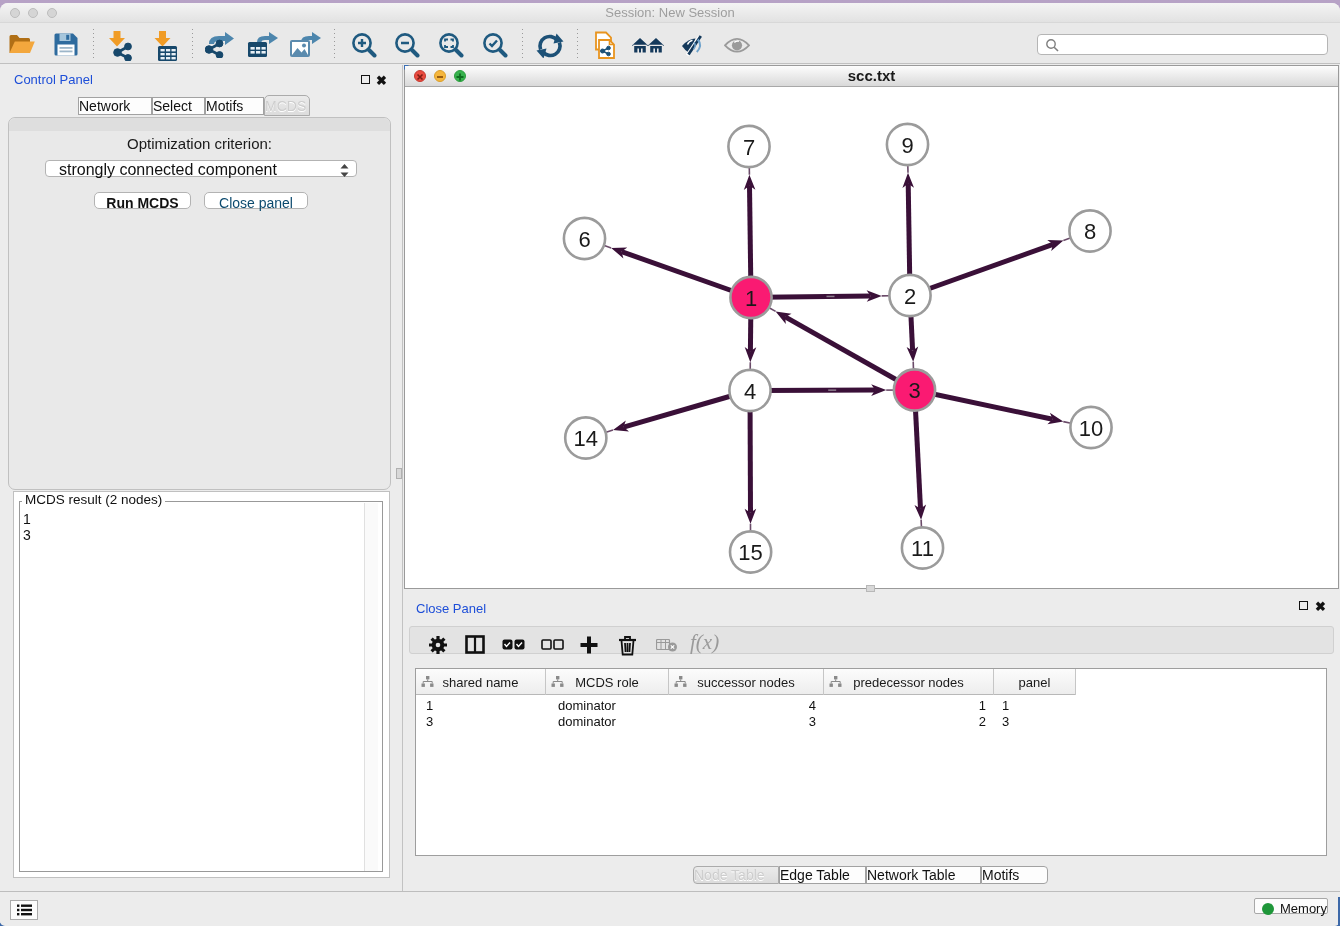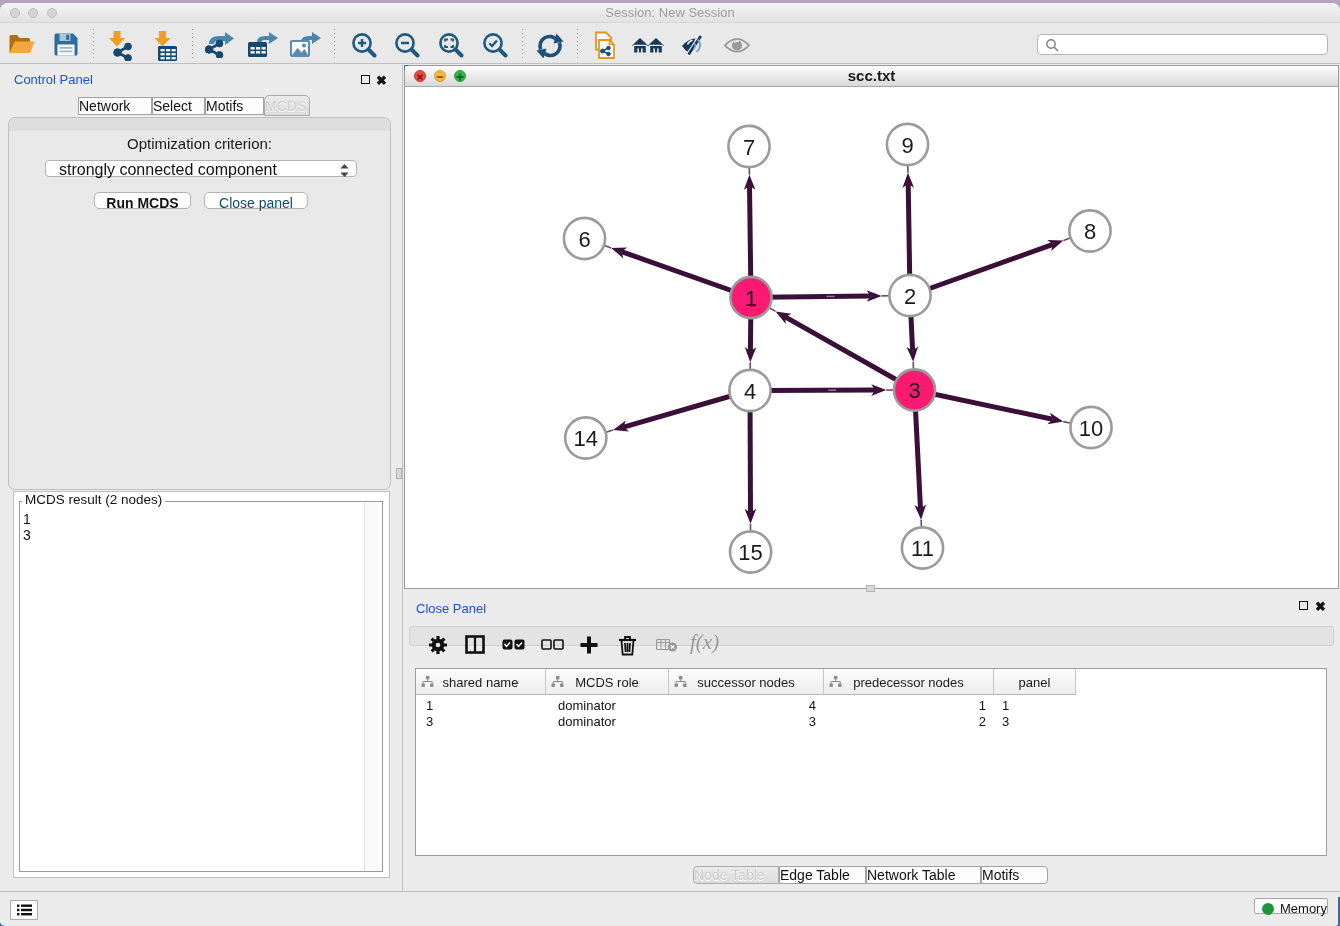--- a/index.html
+++ b/index.html
@@ -319,21 +319,21 @@
 <text x="346.6" y="474.0" text-anchor="middle" font-size="22" fill="#1a1a1a">15</text>
     </svg>
   </div>
 
   <div style="position:absolute;left:866px;top:582px;width:9px;height:7px;background:#d8d8d8;border:1px solid #b8b8b8;"></div>
   <div id="tpanel">
     <div class="panehead" style="position:absolute;left:12px;top:7px;">Close Panel</div>
     <div class="undock" style="left:895px;top:7px;"></div>
     <div class="xicon" style="left:911px;top:8px;">✖</div>
 
-    <div style="position:absolute;left:5px;top:32px;width:925px;height:20px;background:#e3e3e3;border:1px solid #d0d0d0;border-radius:3px;">
+    <div style="position:absolute;left:5px;top:32px;width:925px;height:28px;background:#e3e3e3;border:1px solid #d0d0d0;border-radius:3px;">
       <svg style="position:absolute;left:19px;top:9px" width="18" height="18" viewBox="0 0 18 18">
         <polygon points="18.1,7.4 18.1,10.6 15.1,10.6 14.4,12.2 16.5,14.3 14.3,16.5 12.2,14.4 10.6,15.1 10.6,18.1 7.4,18.1 7.4,15.1 5.8,14.4 3.7,16.5 1.5,14.3 3.6,12.2 2.9,10.6 -0.1,10.6 -0.1,7.4 2.9,7.4 3.6,5.8 1.5,3.7 3.7,1.5 5.8,3.6 7.4,2.9 7.4,-0.1 10.6,-0.1 10.6,2.9 12.2,3.6 14.3,1.5 16.5,3.7 14.4,5.8 15.1,7.4" fill="#111"></polygon>
         <circle cx="9" cy="9" r="2.3" fill="#e3e3e3"></circle>
       </svg>
       <svg style="position:absolute;left:55px;top:8px" width="20" height="19" viewBox="0 0 20 19">
         <rect x="1.5" y="1.5" width="17" height="16" fill="none" stroke="#111" stroke-width="2.6"></rect>
         <line x1="10" y1="1" x2="10" y2="18" stroke="#111" stroke-width="2.2"></line>
       </svg>
       <svg style="position:absolute;left:92px;top:12px" width="23" height="11" viewBox="0 0 23 11">
         <rect x="0.5" y="0.5" width="10" height="10" rx="2" fill="#111"></rect>

